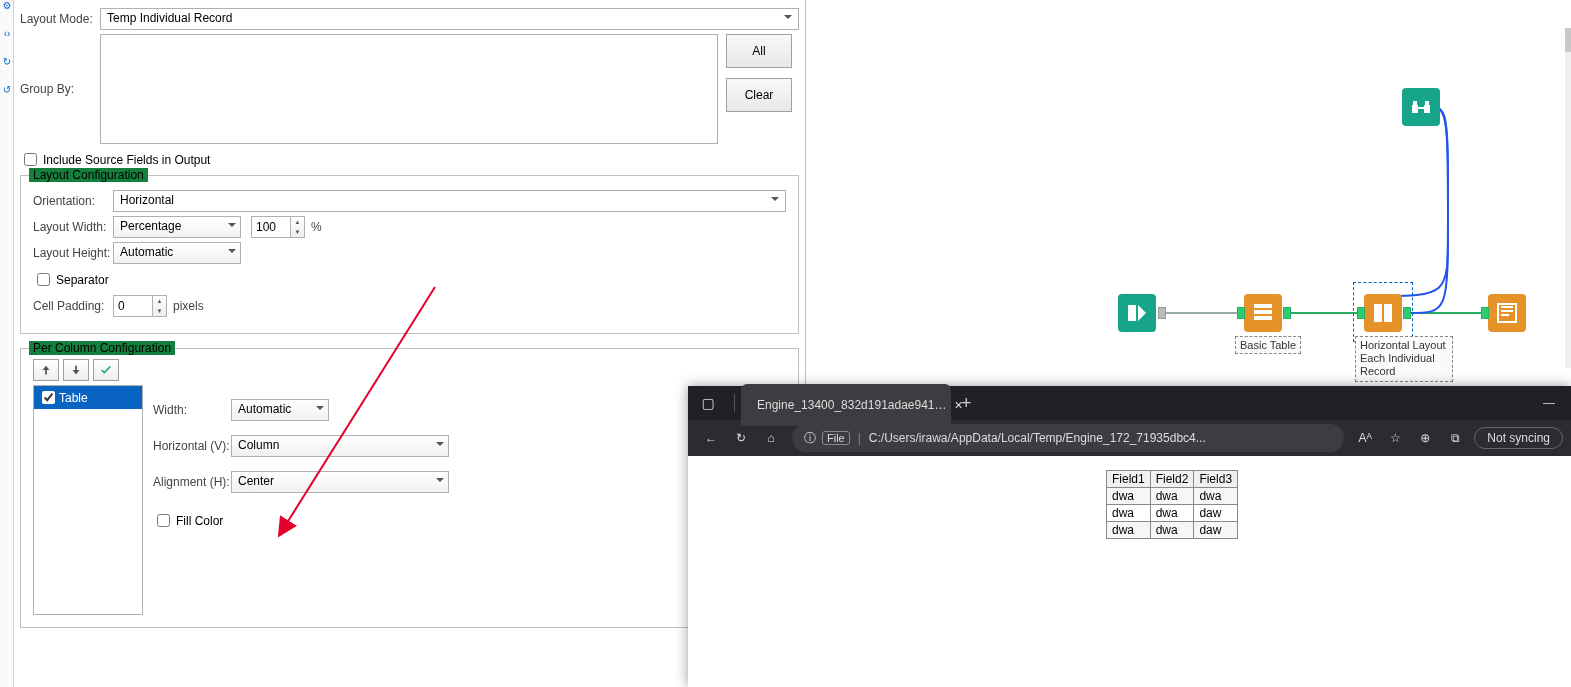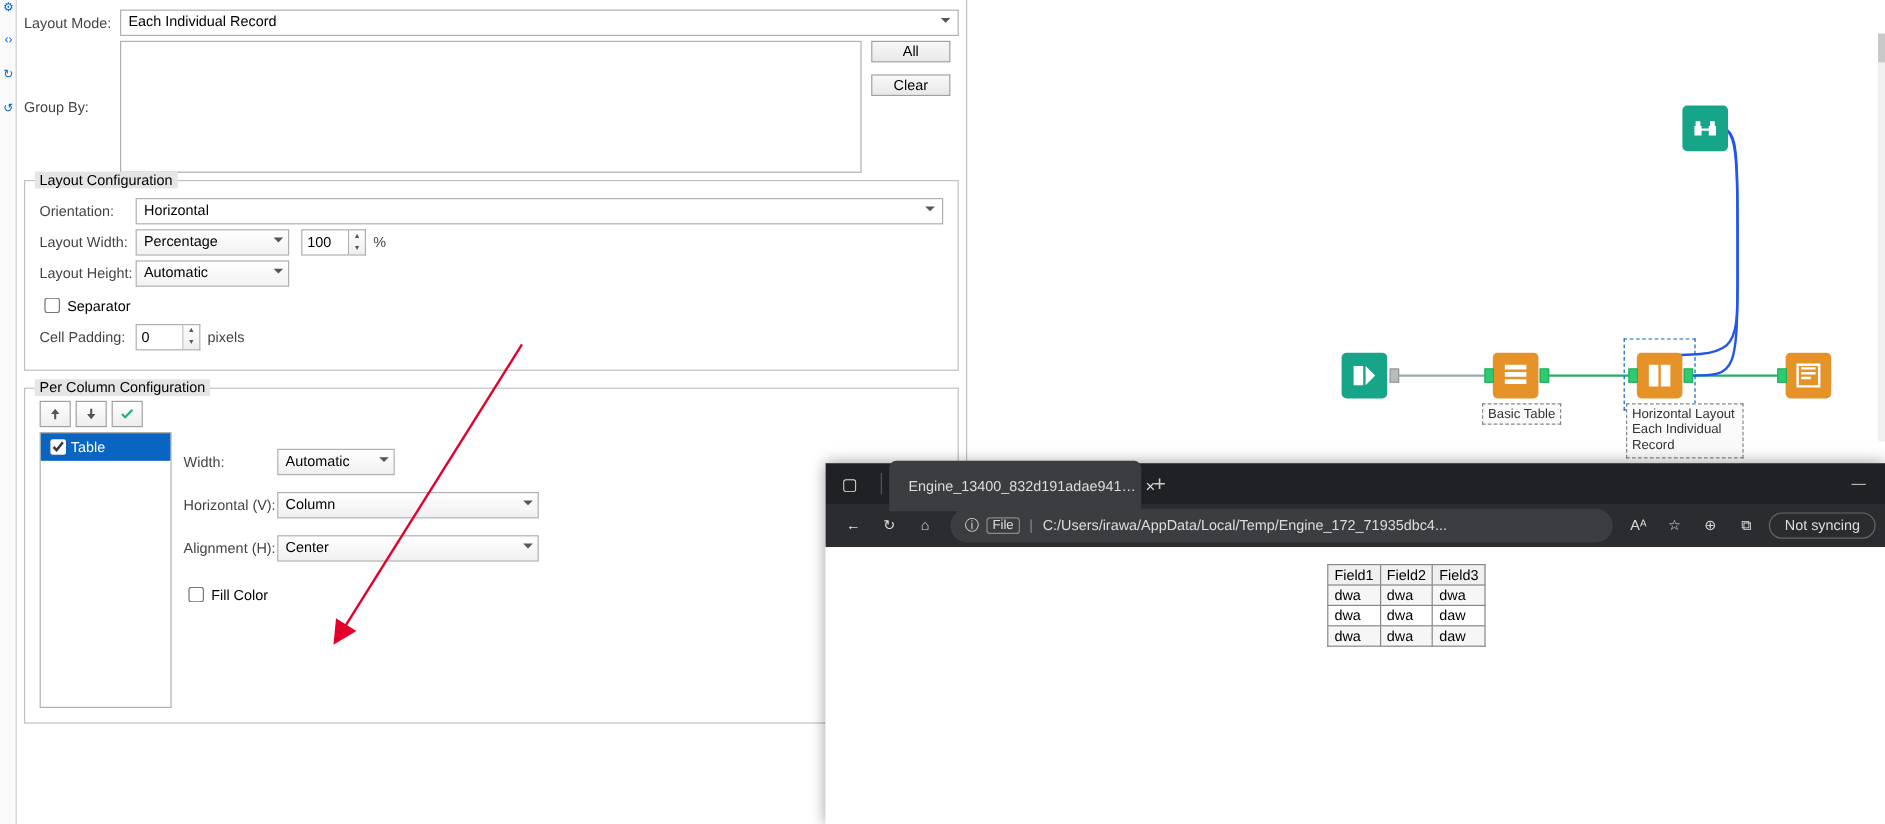--- a/index.html
+++ b/index.html
@@ -7,25 +7,25 @@
   .left-rail { position:absolute; left:0; top:0; width:14px; height:687px; border-right:1px solid #d0d0d0; background:#fafafa; }
   .left-rail span { display:block; width:14px; height:14px; font-size:10px; text-align:center; color:#0066cc; cursor:pointer; }
   .config-panel { position:absolute; left:14px; top:0; width:792px; height:687px; border-right:1px solid #c0c0c0; padding:4px 6px; }
   .form-row { display:flex; align-items:center; margin:4px 0; }
   .form-label { width:80px; font-size:12px; color:#444; }
   .dropdown { flex:1; border:1px solid #b0b0b0; background:#fff; height:22px; padding:2px 18px 2px 6px; font-size:12px; position:relative; cursor:pointer; }
   .dropdown::after { content:""; position:absolute; right:6px; top:50%; transform:translateY(-50%); border:4px solid transparent; border-top-color:#555; }
   .groupby-box { display:flex; align-items:flex-start; }
   .groupby-box .textarea { border:1px solid #b0b0b0; background:#fff; width:618px; height:110px; margin-left:0; }
   .groupby-btns { display:flex; flex-direction:column; margin-left:8px; }
-  .btn { border:1px solid #a0a0a0; background:linear-gradient(#f8f8f8,#e8e8e8); height:18px; width:66px; font-size:12px; margin-bottom:10px; cursor:pointer; }
+  .btn { border:1px solid #a0a0a0; background:linear-gradient(#f8f8f8,#e8e8e8); height:34px; width:66px; font-size:12px; margin-bottom:10px; cursor:pointer; }
   .chk-row { display:flex; align-items:center; margin:6px 0; }
   .chk-row input { margin-right:6px; }
   .fieldset { border:1px solid #c0c0c0; margin-top:6px; padding:10px 12px 12px 12px; position:relative; }
-  .fieldset-legend { position:absolute; top:-8px; left:8px; background:#e5e5e5; padding:0 4px; font-size:12px; }
+  .fieldset-legend { position:absolute; top:-8px; left:8px; background:#15803d; padding:0 4px; font-size:12px; }
   .small-dd { border:1px solid #b0b0b0; background:linear-gradient(#fff,#f2f2f2); height:22px; width:128px; padding:2px 18px 2px 6px; font-size:12px; position:relative; cursor:pointer; }
   .small-dd::after { content:""; position:absolute; right:4px; top:50%; transform:translateY(-50%); border:4px solid transparent; border-top-color:#555; }
   .wide-dd { width:678px; }
   .num-input { border:1px solid #b0b0b0; height:22px; width:40px; text-align:left; padding:2px 4px; font-size:12px; }
   .spin { display:inline-flex; flex-direction:column; width:14px; height:22px; border:1px solid #b0b0b0; border-left:none; background:linear-gradient(#fff,#eee); }
   .spin div { flex:1; display:flex; align-items:center; justify-content:center; font-size:6px; cursor:pointer; color:#555; }
   .unit-text { margin-left:6px; font-size:12px; color:#444; }
   .col-config { display:flex; }
   .col-list { border:1px solid #b0b0b0; width:110px; height:230px; background:#fff; font-size:12px; }
   .col-list-item { background:#0a64c2; color:#fff; padding:2px 4px; display:flex; align-items:center; }
@@ -88,34 +88,38 @@
 <div class="left-rail">
   <span>⚙</span>
   <span style="margin-top:14px">‹›</span>
   <span style="margin-top:14px">↻</span>
   <span style="margin-top:14px">↺</span>
 </div>
 
 <div class="config-panel">
   <div class="form-row">
     <div class="form-label">Layout Mode:</div>
-    <div class="dropdown">Each Individual Record</div>
+    <div class="dropdown">Temp Individual Record</div>
   </div>
 
   <div class="form-row" style="align-items:center">
     <div class="form-label">Group By:</div>
     <div class="groupby-box">
       <div class="textarea"></div>
       <div class="groupby-btns">
         <button class="btn">All</button>
         <button class="btn">Clear</button>
       </div>
     </div>
   </div>
 
+  <div class="chk-row">
+    <input type="checkbox" style="">
+    <span>Include Source Fields in Output</span>
+  </div>
 
   <div class="fieldset">
     <div class="fieldset-legend">Layout Configuration</div>
 
     <div class="form-row">
       <div class="form-label">Orientation:</div>
       <div class="dropdown wide-dd">Horizontal</div>
     </div>
 
     <div class="form-row">

